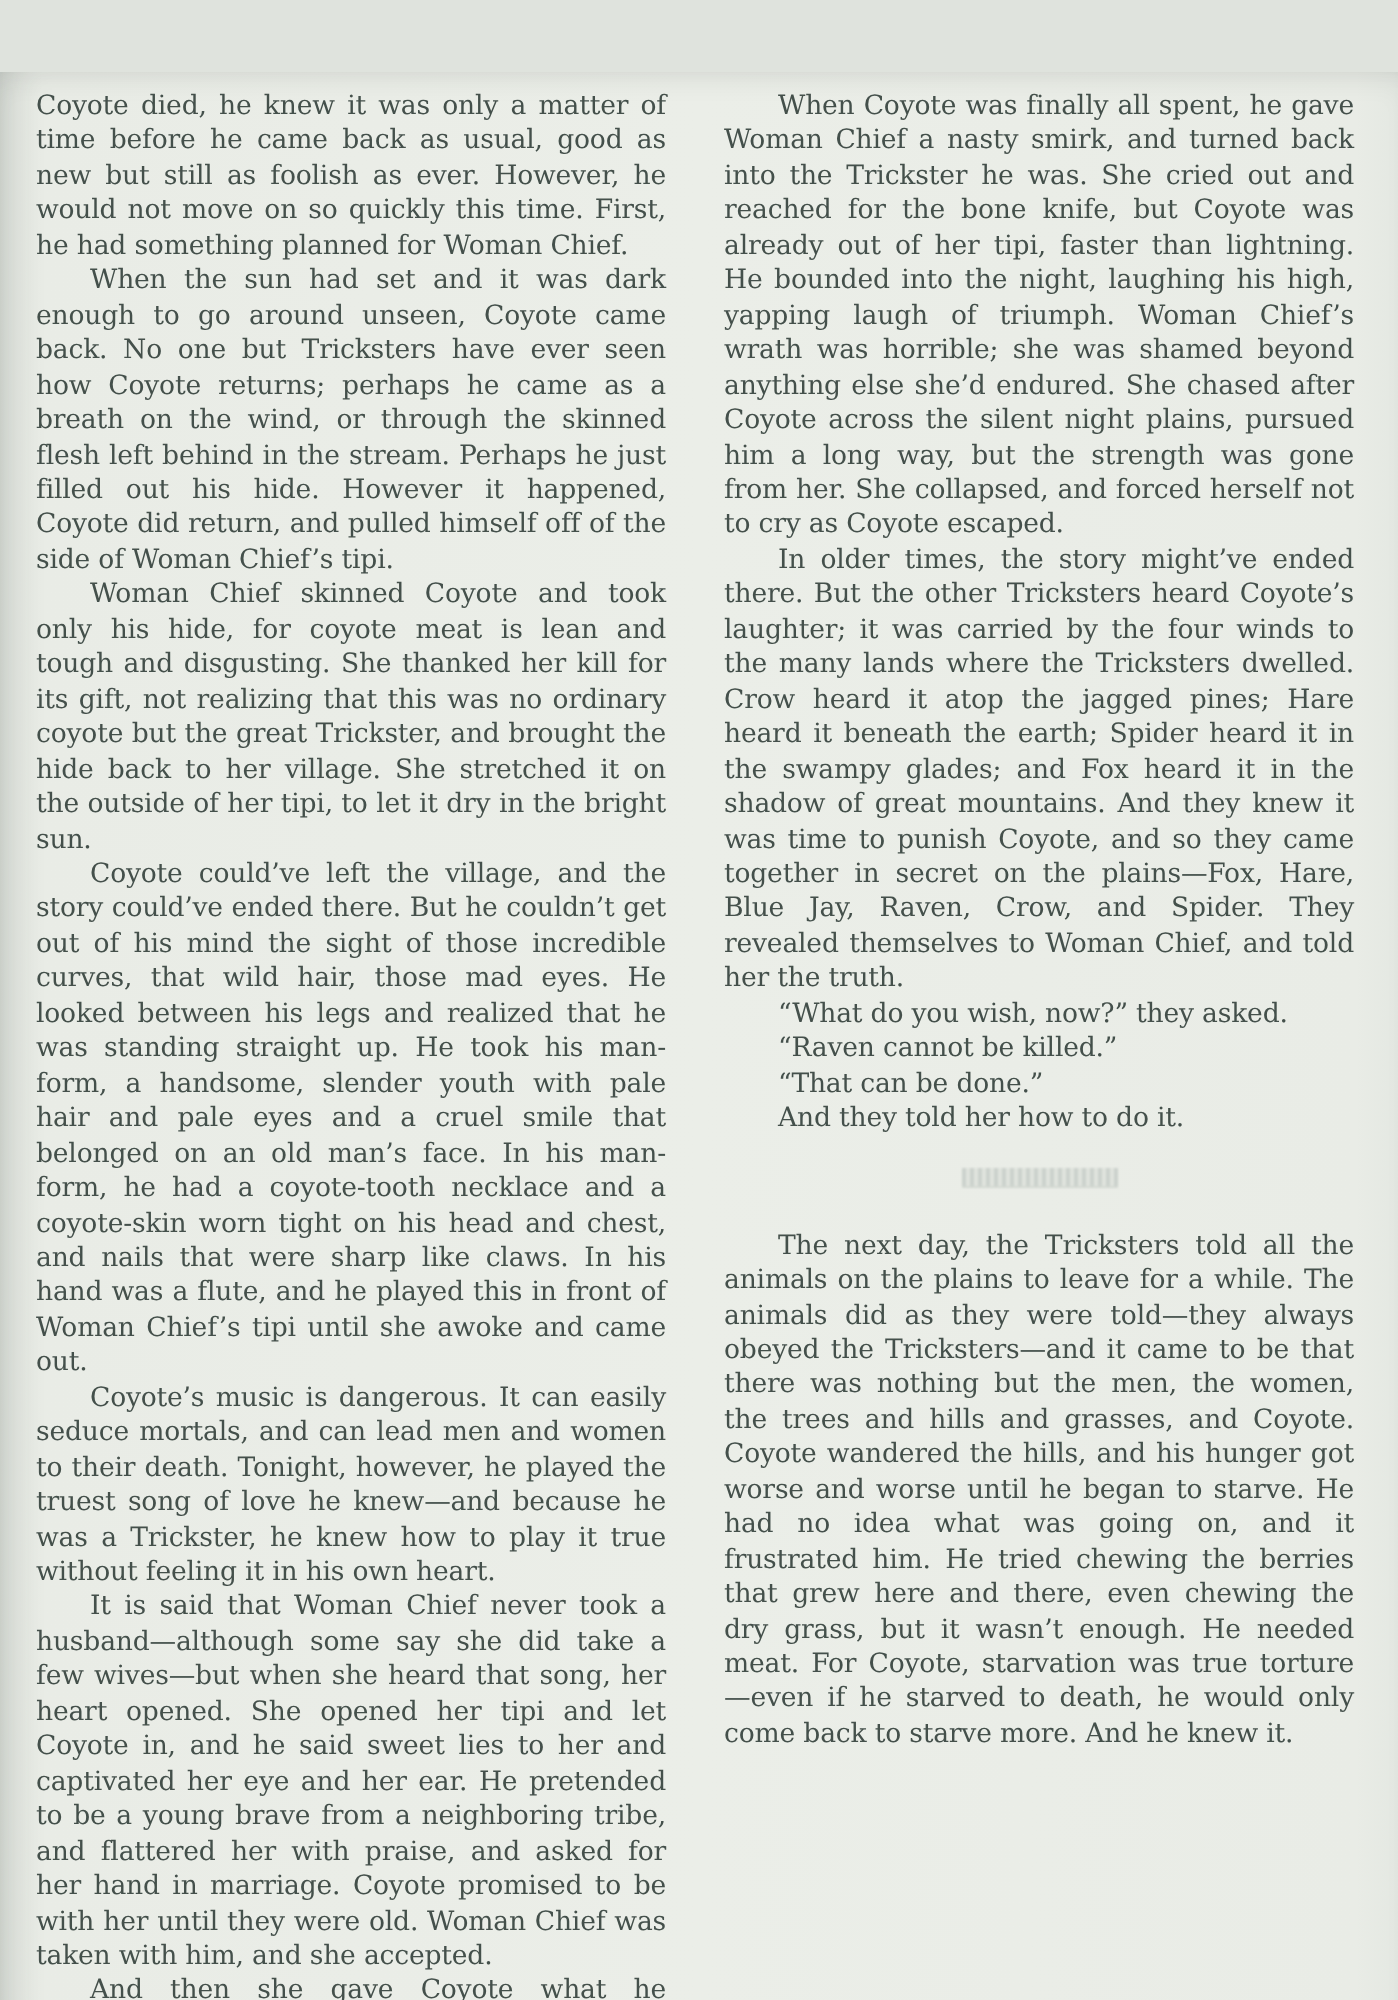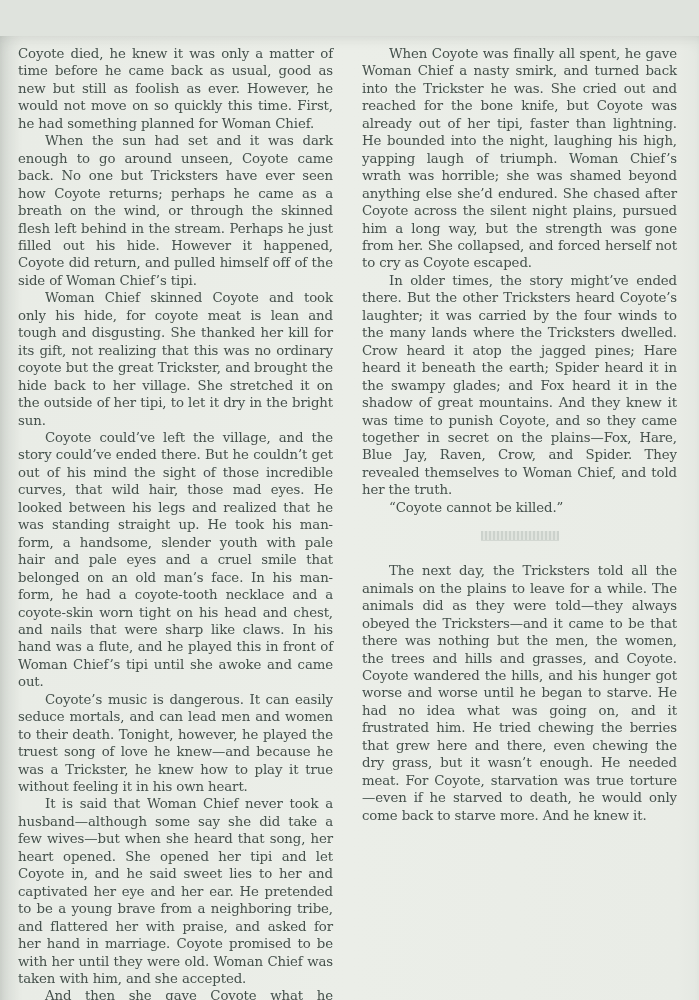--- a/index.html
+++ b/index.html
@@ -97,21 +97,24 @@
       <p class="ind">Woman Chief skinned Coyote and took only his hide, for coyote meat is lean and tough and disgusting. She thanked her kill for its gift, not realizing that this was no ordinary coyote but the great Trickster, and brought the hide back to her village. She stretched it on the outside of her tipi, to let it dry in the bright sun.</p>
       <p class="ind">Coyote could’ve left the village, and the story could’ve ended there. But he couldn’t get out of his mind the sight of those incredible curves, that wild hair, those mad eyes. He looked between his legs and realized that he was standing straight up. He took his man-form, a handsome, slender youth with pale hair and pale eyes and a cruel smile that belonged on an old man’s face. In his man-form, he had a coyote-tooth necklace and a coyote-skin worn tight on his head and chest, and nails that were sharp like claws. In his hand was a flute, and he played this in front of Woman Chief’s tipi until she awoke and came out.</p>
       <p class="ind">Coyote’s music is dangerous. It can easily seduce mortals, and can lead men and women to their death. Tonight, however, he played the truest song of love he knew—and because he was a Trickster, he knew how to play it true without feeling it in his own heart.</p>
       <p class="ind">It is said that Woman Chief never took a husband—although some say she did take a few wives—but when she heard that song, her heart opened. She opened her tipi and let Coyote in, and he said sweet lies to her and captivated her eye and her ear. He pretended to be a young brave from a neighboring tribe, and flattered her with praise, and asked for her hand in marriage. Coyote promised to be with her until they were old. Woman Chief was taken with him, and she accepted.</p>
       <p class="ind">And then she gave Coyote what he wanted. Several times, actually, and quite noisily.</p>
     </div>
 
     <div class="col">
       <p class="ind">When Coyote was finally all spent, he gave Woman Chief a nasty smirk, and turned back into the Trickster he was. She cried out and reached for the bone knife, but Coyote was already out of her tipi, faster than lightning. He bounded into the night, laughing his high, yapping laugh of triumph. Woman Chief’s wrath was horrible; she was shamed beyond anything else she’d endured. She chased after Coyote across the silent night plains, pursued him a long way, but the strength was gone from her. She collapsed, and forced herself not to cry as Coyote escaped.</p>
       <p class="ind">In older times, the story might’ve ended there. But the other Tricksters heard Coyote’s laughter; it was carried by the four winds to the many lands where the Tricksters dwelled. Crow heard it atop the jagged pines; Hare heard it beneath the earth; Spider heard it in the swampy glades; and Fox heard it in the shadow of great mountains. And they knew it was time to punish Coyote, and so they came together in secret on the plains—Fox, Hare, Blue Jay, Raven, Crow, and Spider. They revealed themselves to Woman Chief, and told her the truth.</p>
-      <p class="ind">“Coyote cannot be killed.”</p>
+      <p class="ind">“What do you wish, now?” they asked.</p>
+      <p class="ind">“Raven cannot be killed.”</p>
+      <p class="ind">“That can be done.”</p>
+      <p class="ind">And they told her how to do it.</p>
 
       <div class="scene-break"></div>
 
       <p class="ind">The next day, the Tricksters told all the animals on the plains to leave for a while. The animals did as they were told—they always obeyed the Tricksters—and it came to be that there was nothing but the men, the women, the trees and hills and grasses, and Coyote. Coyote wandered the hills, and his hunger got worse and worse until he began to starve. He had no idea what was going on, and it frustrated him. He tried chewing the berries that grew here and there, even chewing the dry grass, but it wasn’t enough. He needed meat. For Coyote, starvation was true torture—even if he starved to death, he would only come back to starve more. And he knew it.</p>
     </div>
 
   </div>
 
   <div class="footer-left">30</div>
 

